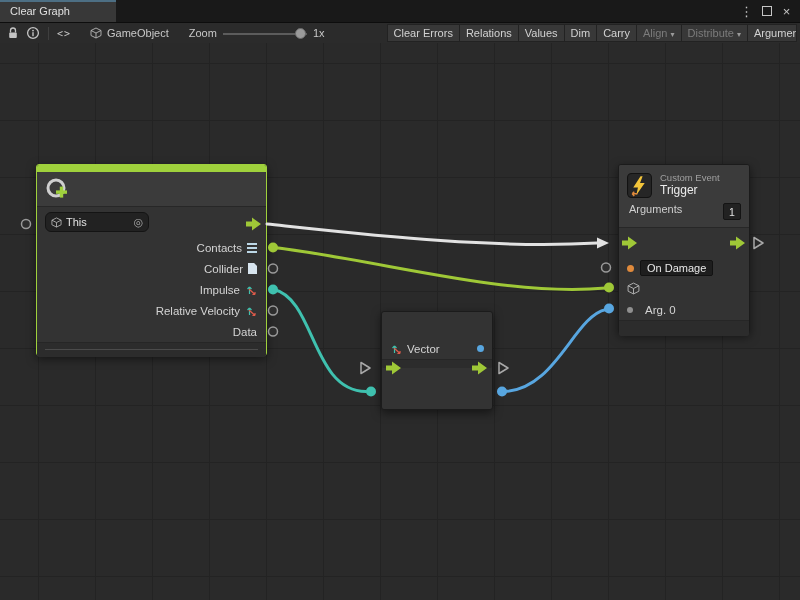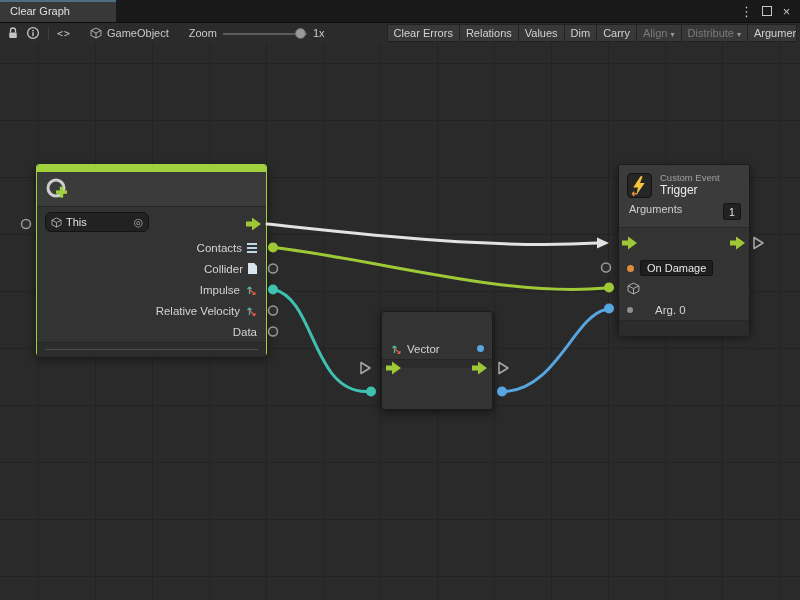--- a/index.html
+++ b/index.html
@@ -81,21 +81,21 @@
   #node-ce{left:618px;top:164px;width:132px;height:170px}
   #node-ce .nheader{display:block;height:63px;padding:0}
   .ce-top{display:flex;align-items:center;gap:8px;padding:7px 8px 0 8px}
   .ce-args{display:flex;align-items:flex-start;padding:5px 8px 0 10px;font-size:11px;color:#cfcfcf}
   .argbox{margin-left:auto;width:16px;height:15px;background:#222;border:1px solid #141414;border-radius:2px;
           display:flex;align-items:center;justify-content:center;color:#e2e2e2;font-size:10.5px}
   #node-ce .flow-row{height:30px}
   #node-ce .name-row{height:20px;gap:6px}
   .namebox{background:#1e1e1e;border:1px solid #121212;border-radius:2px;padding:1px 6px;color:#e8e8e8;font-size:11px}
   #node-ce .cube-row{height:21px}
-  #node-ce .arg-row{height:21px;gap:22px}
+  #node-ce .arg-row{height:21px;gap:12px}
   #node-ce .nfooter{height:15px}
 
   
   .doc-icon{width:9px;height:11px;background:#d7e4ee;display:inline-block;flex:none;
             clip-path:polygon(0 0,68% 0,100% 28%,100% 100%,0 100%)}
   .list-icon{width:10px;height:10px;flex:none;
              background:repeating-linear-gradient(#bcd7e6 0 2px,transparent 2px 4px)}
 
   
   .overlay{position:absolute;left:0;top:0;z-index:2;pointer-events:none}

